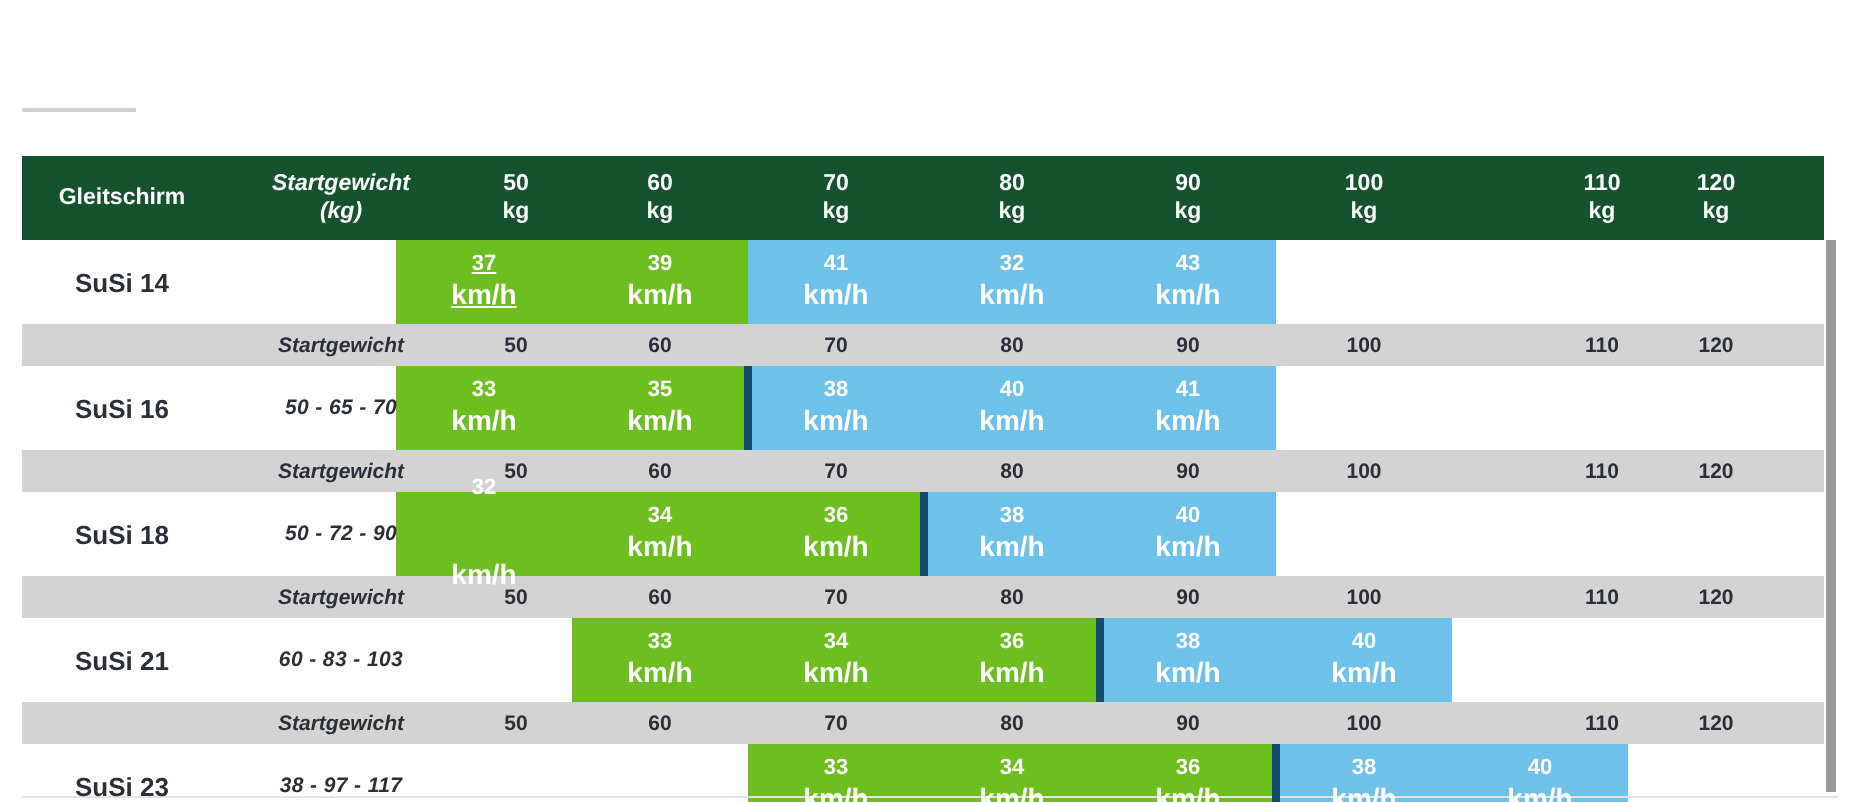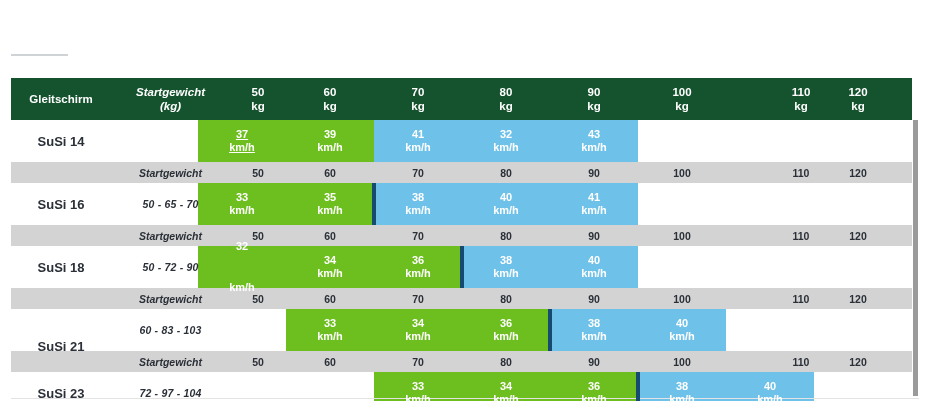--- a/index.html
+++ b/index.html
@@ -67,21 +67,21 @@
   .bar.green{background:#6cbf1e;}
   .bar.blue{background:#6ec1e8;}
   .bar.divider{background:#174a70;width:4px;z-index:3;}
 
   .barlabels{position:absolute;left:0;top:0;width:908px;height:100%;z-index:4;}
   .bl{
     position:absolute;top:0;height:100%;
     display:flex;flex-direction:column;align-items:center;justify-content:center;
     color:#ffffff;font-size:11px;font-weight:bold;line-height:1.05;
   }
-  .bl .unit{font-size:11px;font-weight:bold;display:block;margin-top:1px;}
+  .bl .unit{font-size:14px;font-weight:bold;display:block;margin-top:1px;}
 
   .scrollbar{
     position:absolute;right:0px;top:0px;width:7px;height:320px;background:#ffffff;
   }
   .scroll-thumb{
     position:absolute;right:1px;top:42px;width:5px;height:276px;background:#9a9a9a;
   }
   .bottom-rule{
     position:absolute;left:11px;top:398px;width:908px;height:1px;background:#e3e3e3;
   }
@@ -314,21 +314,21 @@
           <div class="cell c-w7">
             <span class="scale-val">120</span>
           </div>
         </div>
         <div class="row data">
           <div class="bars">
             <div class="bar green" style="left: 275px; width: 264px;"></div>
             <div class="bar blue" style="left: 539px; width: 176px;"></div>
             <div class="bar divider" style="left: 537px;"></div>
           </div>
-          <div class="cell c-name" style="z-index: 5; margin-top: 16px;">
+          <div class="cell c-name" style="z-index: 5;">
             <span class="name-text">SuSi 21</span>
           </div>
           <div class="cell c-range" style="z-index: 5;">
             <span class="range-text">60 - 83 - 103</span>
           </div>
           <div class="barlabels">
             <div class="bl" style="left: 275px; width: 88px;">
               <span>33</span>
               <span class="unit">km/h</span>
             </div>
@@ -382,21 +382,21 @@
         <div class="row data">
           <div class="bars">
             <div class="bar green" style="left: 363px; width: 264px;"></div>
             <div class="bar blue" style="left: 627px; width: 176px;"></div>
             <div class="bar divider" style="left: 625px;"></div>
           </div>
           <div class="cell c-name" style="z-index: 5;">
             <span class="name-text">SuSi 23</span>
           </div>
           <div class="cell c-range" style="z-index: 5;">
-            <span class="range-text">72 - 97 - 104</span>
+            <span class="range-text">38 - 97 - 117</span>
           </div>
           <div class="barlabels">
             <div class="bl" style="left: 363px; width: 88px;">
               <span>33</span>
               <span class="unit">km/h</span>
             </div>
             <div class="bl" style="left: 451px; width: 88px;">
               <span>34</span>
               <span class="unit">km/h</span>
             </div>

